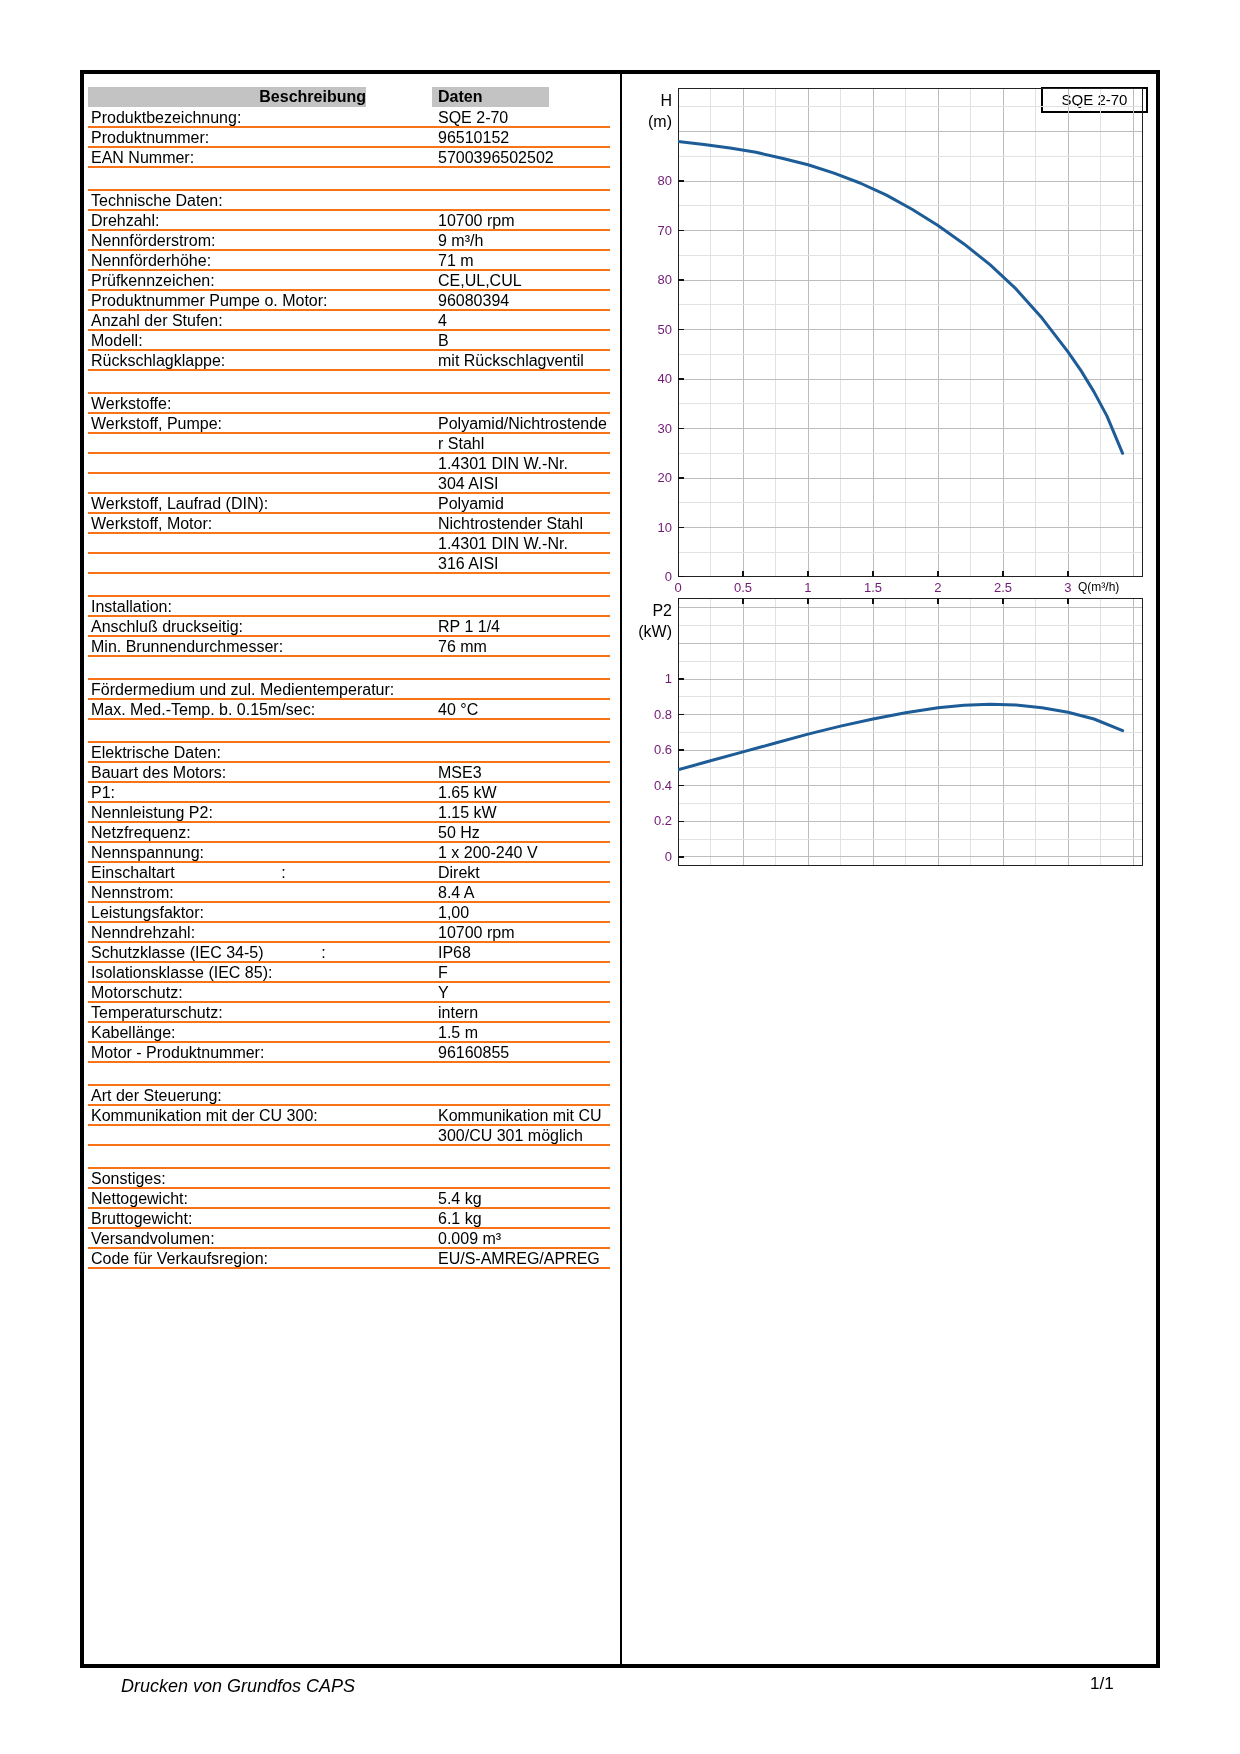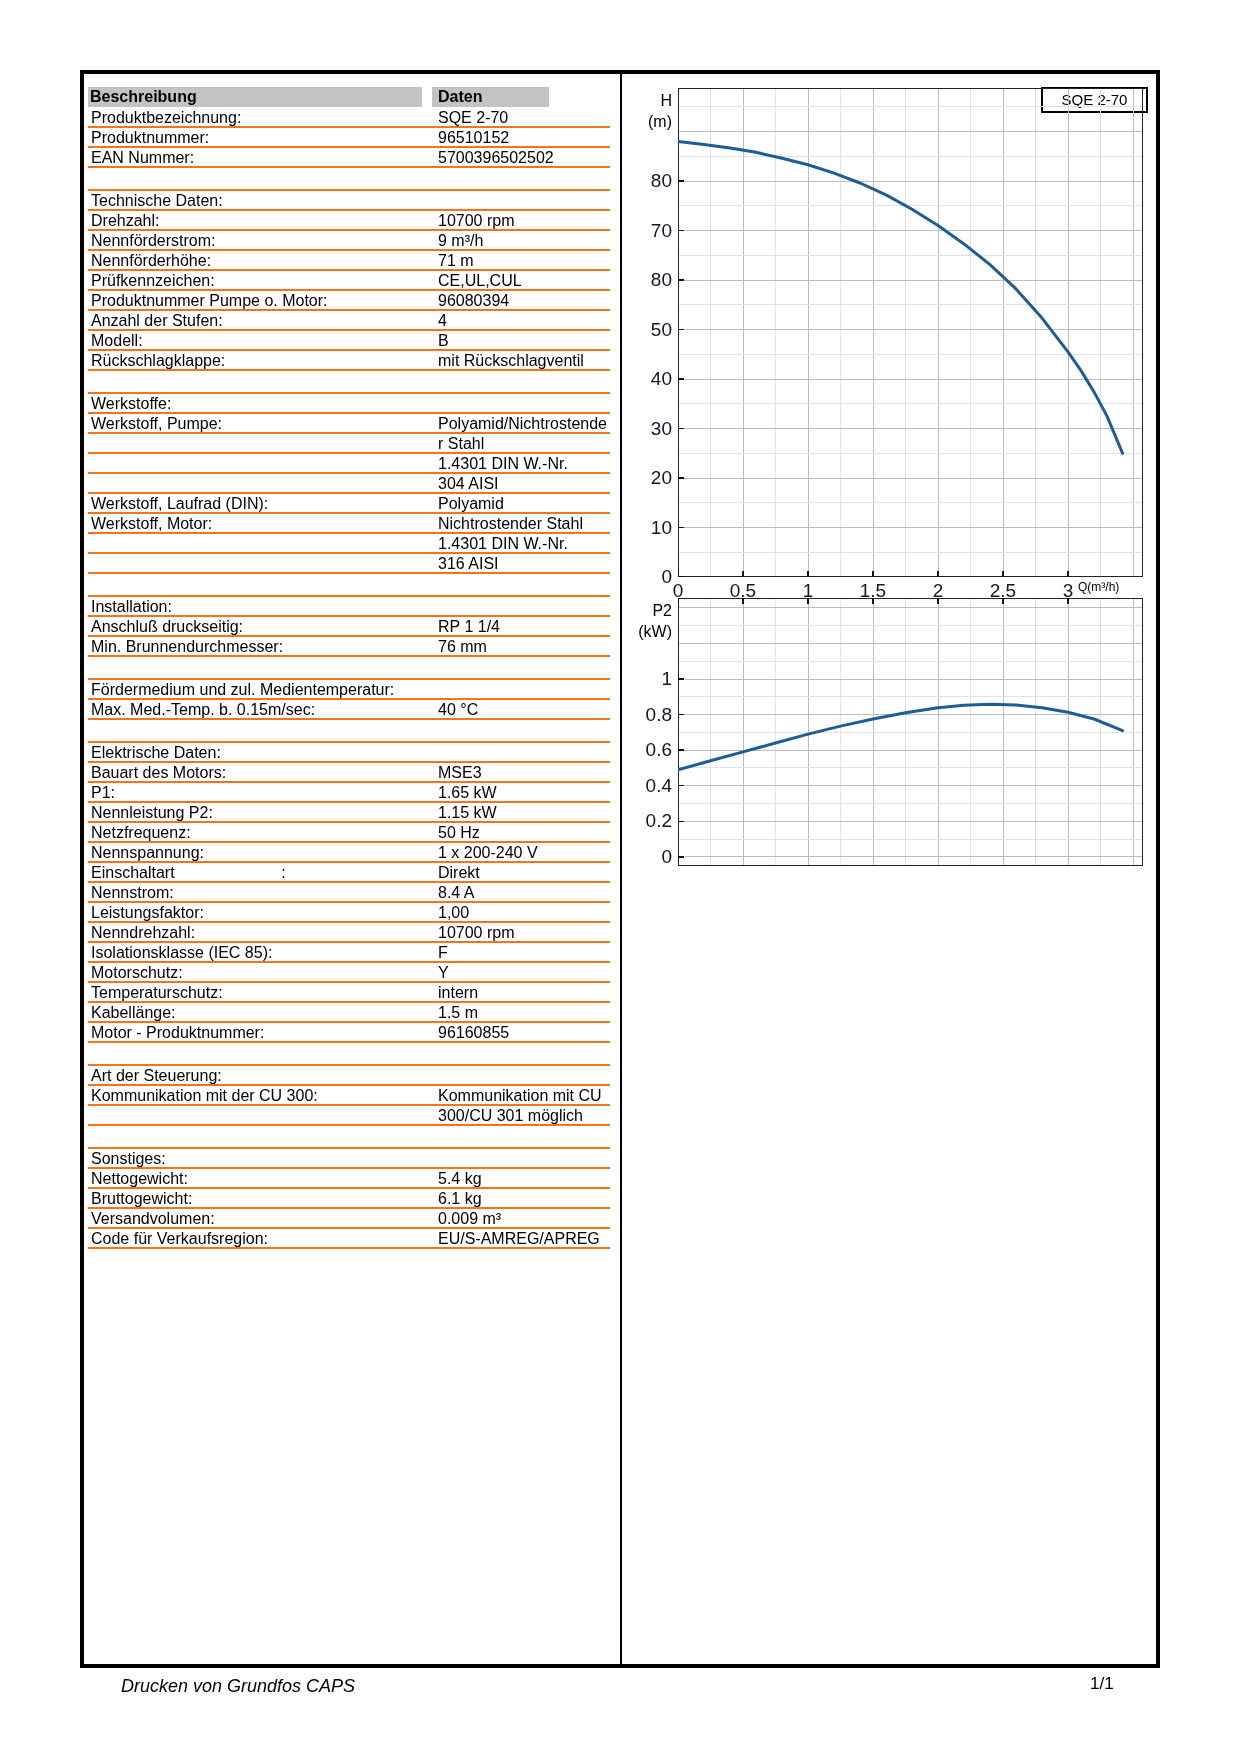--- a/index.html
+++ b/index.html
@@ -3,30 +3,30 @@
 <meta charset="utf-8">
 <style>
   html,body{margin:0;padding:0;background:#fff;}
   .page{position:relative;width:1240px;height:1754px;background:#fff;overflow:hidden;
         font-family:"Liberation Sans",sans-serif;color:#000;}
   .frame{position:absolute;left:80px;top:70px;width:1080px;height:1598px;
          border:4px solid #000;box-sizing:border-box;}
   .divider{position:absolute;left:620px;top:70px;width:2px;height:1598px;background:#000;}
   .hcell{position:absolute;top:87px;height:20px;background:#c3c3c3;font-weight:bold;
          font-size:16px;line-height:20px;box-sizing:border-box;}
-  .hcell.c1{left:88px;width:334px;padding-left:2px;}
+  .hcell.c1{left:88px;width:278px;padding-left:2px;text-align:right;}
   .hcell.c2{left:432px;width:117px;padding-left:6px;}
   #rows{position:absolute;left:88px;top:108px;width:522px;}
   .trow{position:relative;height:20px;border-bottom:2px solid #f97316;box-sizing:border-box;
         font-size:16px;line-height:19px;}
   .trow.blank{height:23px;}
   .tlab{position:absolute;left:3px;top:0;white-space:pre;}
   .tval{position:absolute;left:350px;top:0;white-space:pre;}
   svg.chart{position:absolute;}
-  .clabel{position:absolute;font-size:19px;color:#0f172a;}
+  .clabel{position:absolute;font-size:13px;color:#701a75;}
   .xlab{width:48px;text-align:center;}
   .ylab{width:44px;text-align:right;line-height:20px;}
   .corner{position:absolute;width:60px;text-align:right;font-size:16px;line-height:21px;white-space:pre-line;}
   #corner1{left:612px;top:90px;}
   #corner2{left:612px;top:600px;}
   #qunit{position:absolute;left:1078px;top:580px;font-size:12px;}
   .badge{position:absolute;left:1041px;top:87px;width:107px;height:26px;border:2px solid #000;
          background:#fff;box-sizing:border-box;text-align:center;font-size:15px;line-height:22px;}
   .footer-left{position:absolute;left:83px;top:1676px;font-style:italic;font-size:18px;margin-left:38px;}
   .page-num{position:absolute;left:1090px;top:1674px;width:67px;font-size:17px;}
@@ -183,20 +183,24 @@
         <span class="tlab">Nennstrom:</span>
         <span class="tval">8.4 A</span>
       </div>
       <div class="trow">
         <span class="tlab">Leistungsfaktor:</span>
         <span class="tval">1,00</span>
       </div>
       <div class="trow">
         <span class="tlab">Nenndrehzahl:</span>
         <span class="tval">10700 rpm</span>
+      </div>
+      <div class="trow">
+        <span class="tlab">Schutzklasse (IEC 34-5)&nbsp;&nbsp;&nbsp;&nbsp;&nbsp;&nbsp;&nbsp;&nbsp;&nbsp;&nbsp;&nbsp;&nbsp;&nbsp;:</span>
+        <span class="tval">IP68</span>
       </div>
       <div class="trow">
         <span class="tlab">Isolationsklasse (IEC 85):</span>
         <span class="tval">F</span>
       </div>
       <div class="trow">
         <span class="tlab">Motorschutz:</span>
         <span class="tval">Y</span>
       </div>
       <div class="trow">

